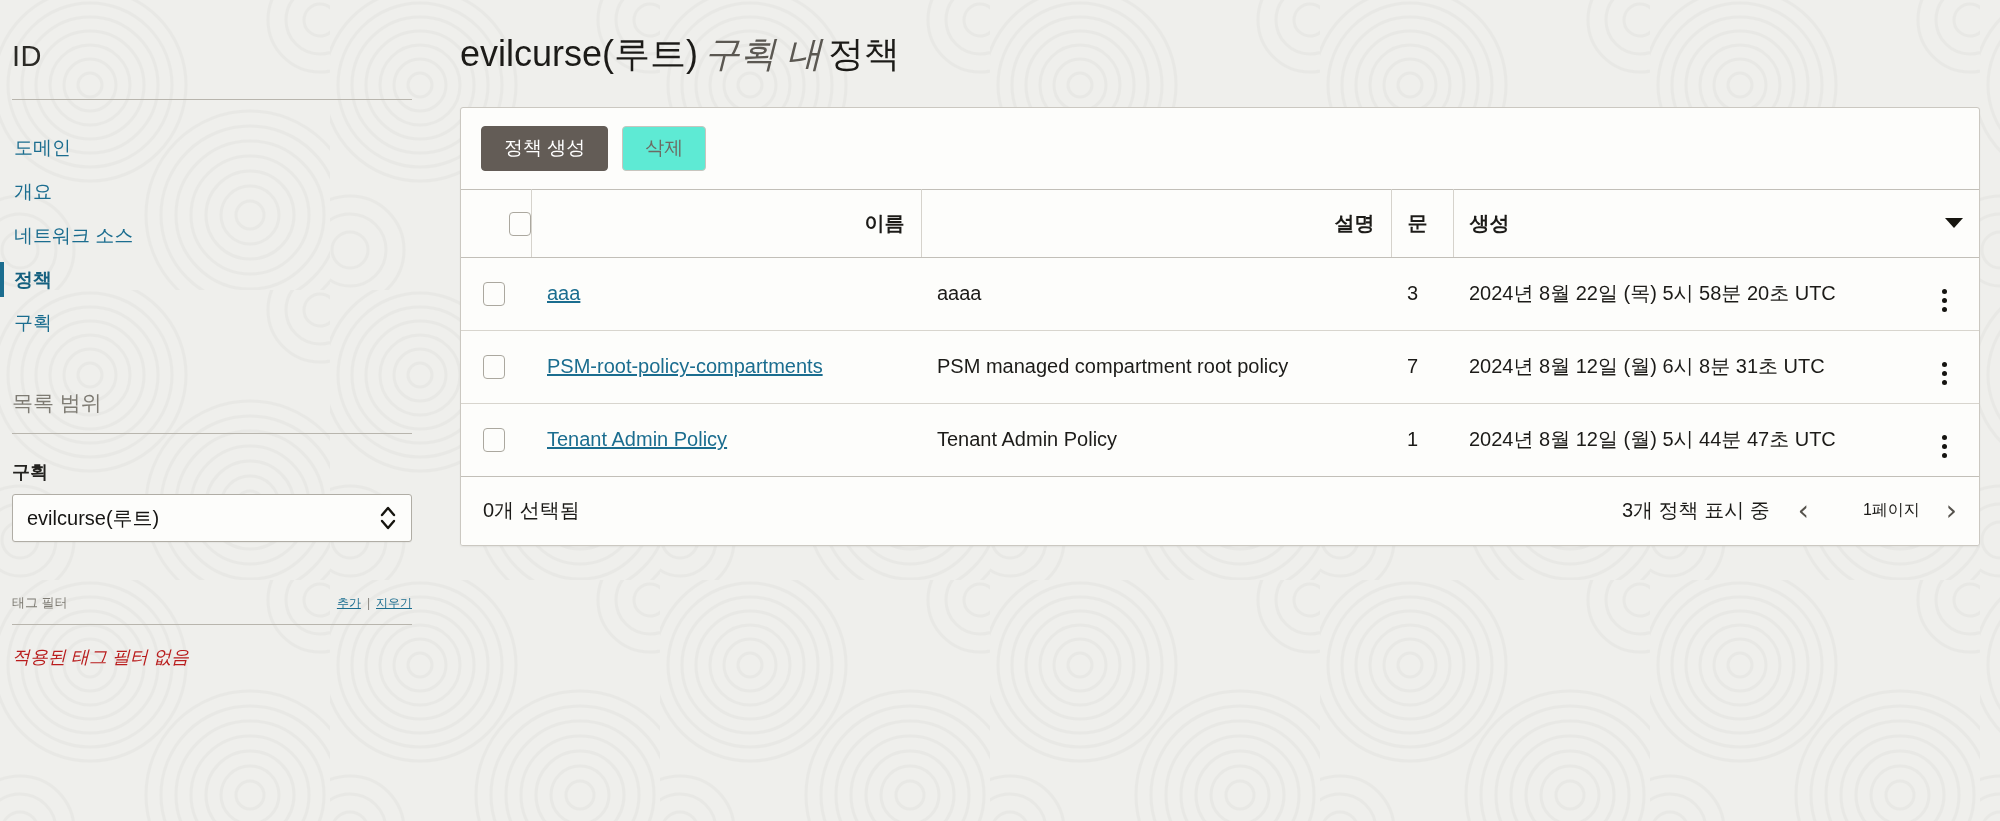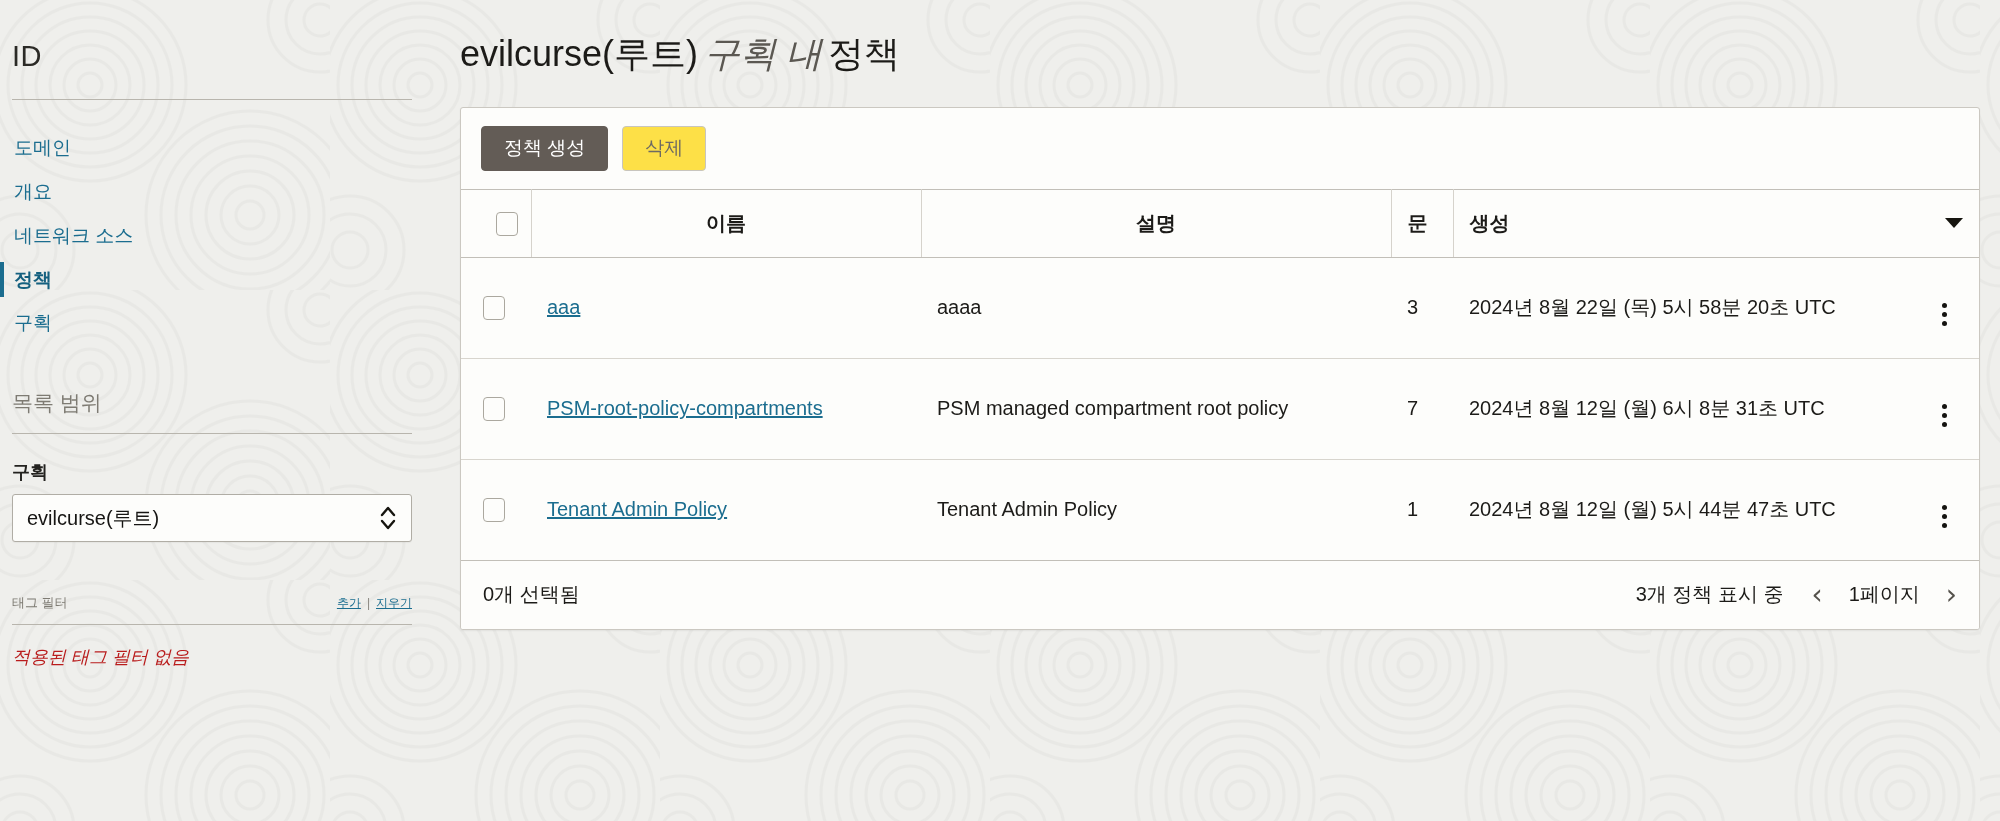--- a/index.html
+++ b/index.html
@@ -210,47 +210,47 @@
     padding: 11px 22px;
     cursor: pointer;
     line-height: 1.1;
   }
   .btn-primary {
     background: #635c56;
     color: #ffffff;
     border: 1px solid #635c56;
   }
   .btn-secondary {
-    background: #fde047;
+    background: #5eead4;
     color: #6d6a63;
     border: 1px solid #c8c5be;
   }
 
   table {
     width: 100%;
     border-collapse: collapse;
     font-size: 20px;
   }
   thead th {
-    text-align: center;
+    text-align: right;
     font-weight: 700;
     color: #1c1b18;
     border-top: 1px solid #c2bfb8;
     border-bottom: 1px solid #c2bfb8;
     border-right: 1px solid #d6d3cc;
     padding: 20px 16px;
     height: 62px;
     vertical-align: middle;
     background: #fdfdfb;
   }
   thead th:last-child { border-right: none; }
 
   tbody td {
     border-bottom: 1px solid #d8d5ce;
-    padding: 32px 16px;
+    padding: 18px 16px;
     height: 68px;
     vertical-align: middle;
     color: #1c1b18;
   }
   tbody tr:last-child td { border-bottom: 1px solid #c2bfb8; }
 
   .col-check { width: 70px; padding-left: 22px !important; padding-right: 0 !important; }
   .col-name  { width: 390px; }
   .col-desc  { width: 470px; }
   .col-stmt  { width: 62px; text-align: left; }
@@ -311,21 +311,21 @@
     align-items: center;
     gap: 26px;
   }
   .pager .chev {
     font-size: 28px;
     color: #55524c;
     cursor: pointer;
     line-height: 1;
     font-family: "DejaVu Sans", sans-serif;
   }
-  .pager .pagenum { font-size: 20px; }
+  .pager .pagenum { font-size: 16px; margin-left: 28px; }
   .footer-right { display:flex; align-items:center; gap: 28px; }
 </style>
 </head>
 <body>
 
 <svg id="bg-texture" width="2000" height="821" aria-hidden="true">
   <defs>
     <pattern id="rings" x="0" y="0" width="330" height="290" patternUnits="userSpaceOnUse">
       <rect width="330" height="290" fill="#efefec"></rect>
       <g fill="none" stroke="#e4e4e0" stroke-width="3">

